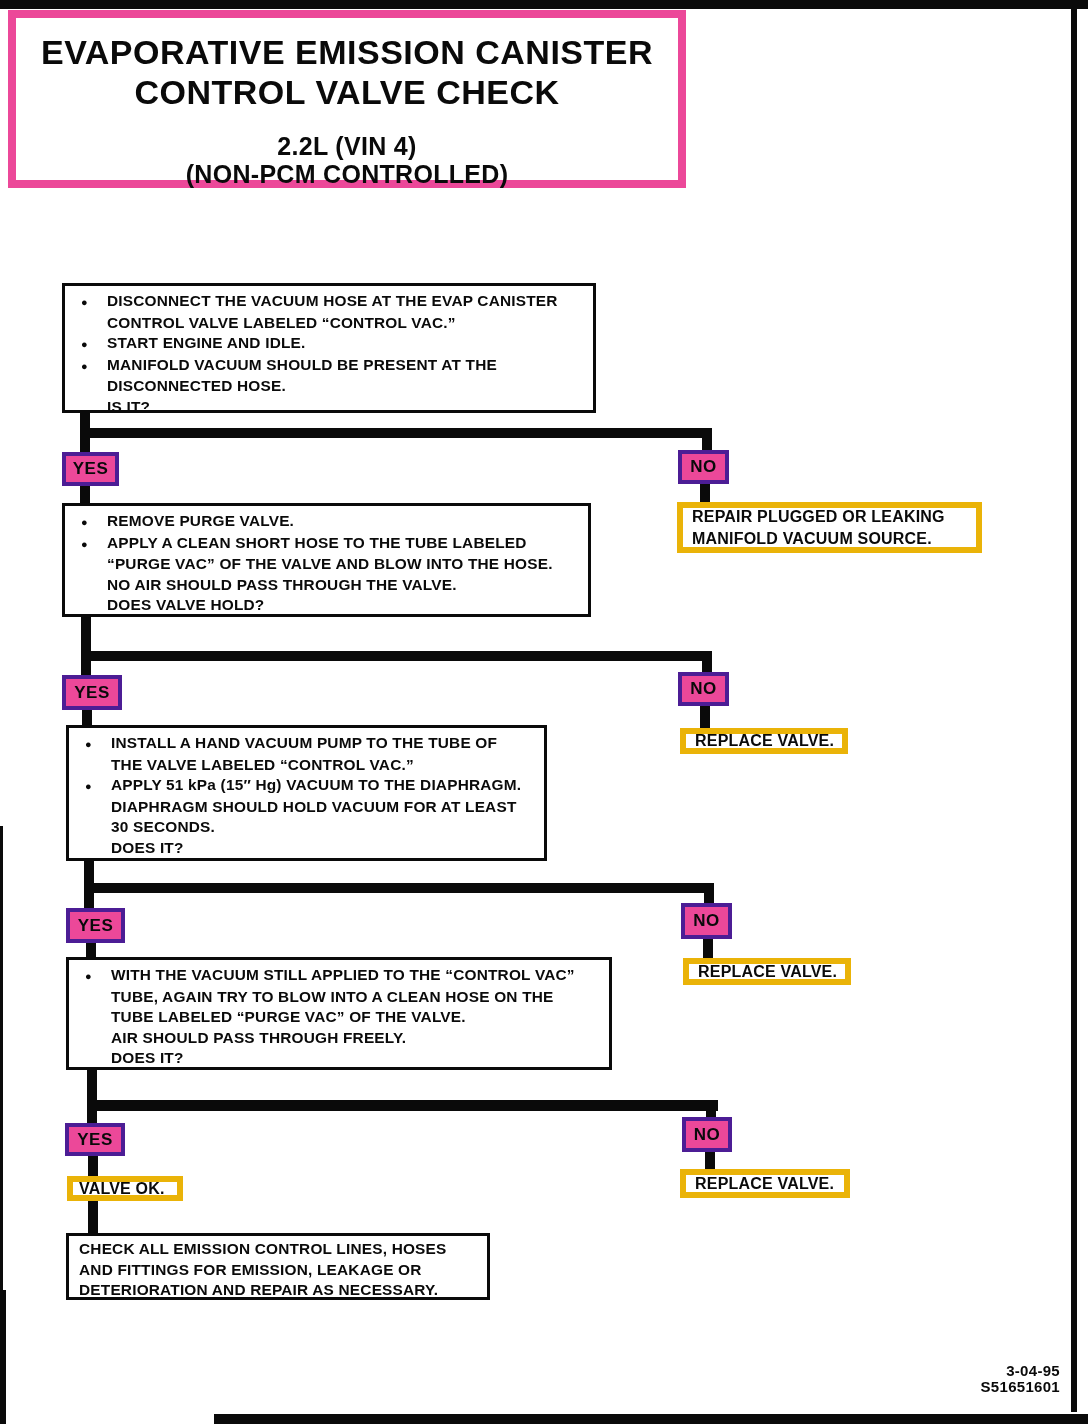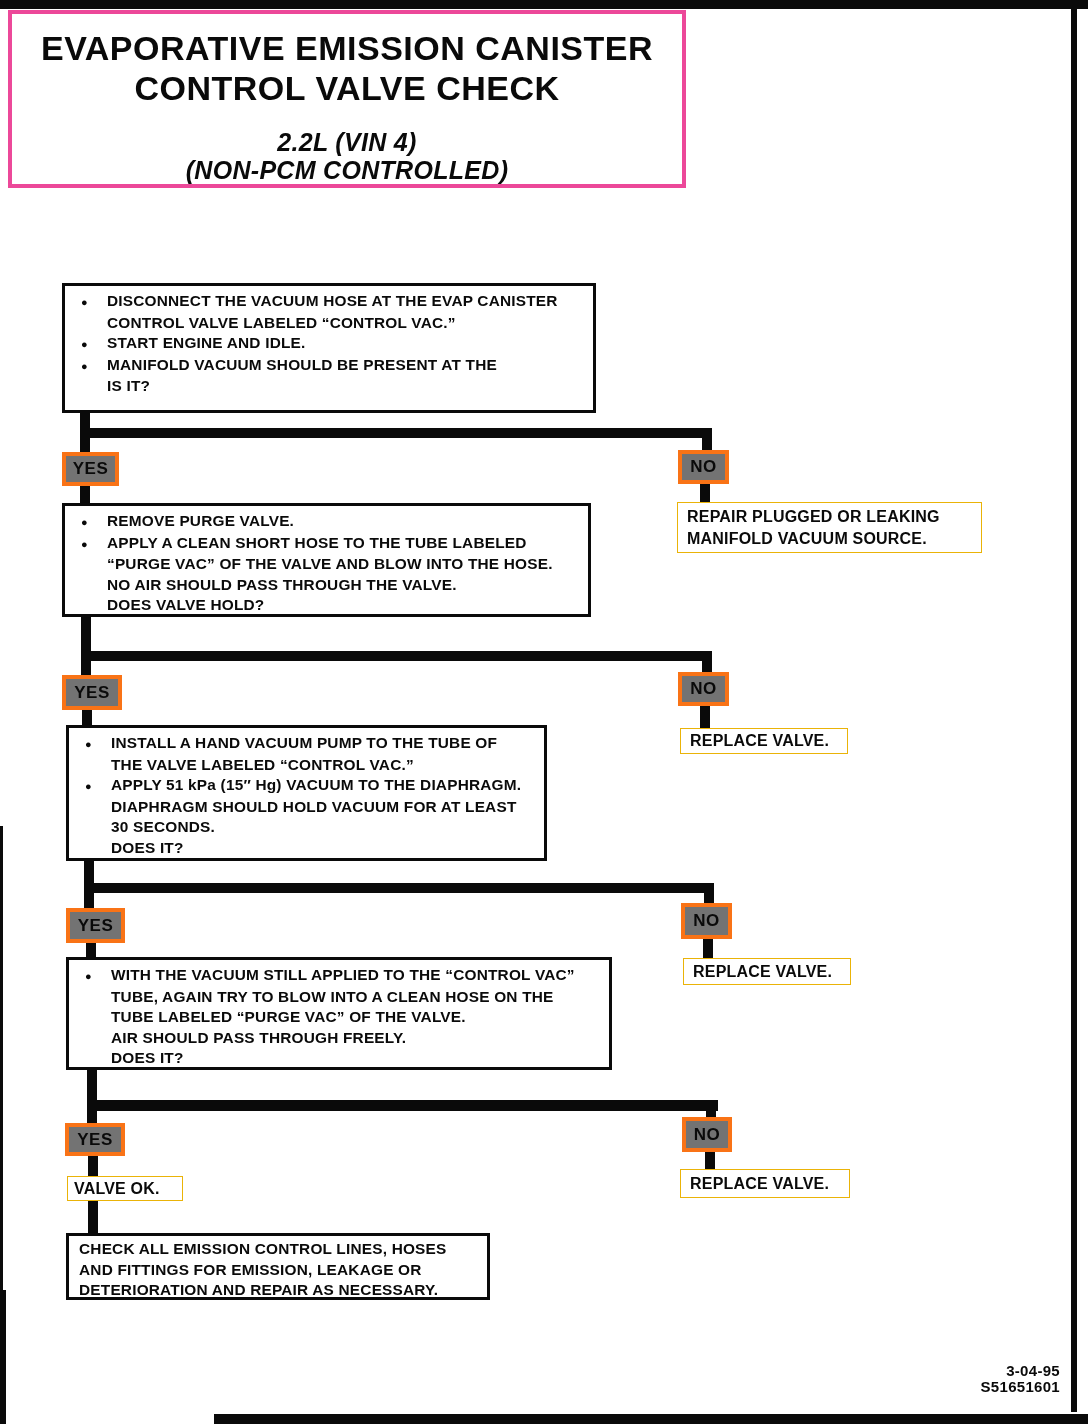--- a/index.html
+++ b/index.html
@@ -11,35 +11,35 @@
   .abs { position:absolute; box-sizing:border-box; }
   .ink { background:#0a0a0a; }
   
   .fbox { border:3px solid #0a0a0a; background:#fff; overflow:hidden; }
   .step { padding:5px 4px 0 16px; font-size:15.4px; line-height:20.6px; letter-spacing:0.2px; }
   .bline { display:flex; }
   .bullet { flex:0 0 26px; width:26px; font-size:11px; padding-top:1px; }
   .btext { flex:1 1 auto; white-space:nowrap; }
   
   .sbox {
-    border:4px solid #f97316; background:#737373;
+    border:4px solid #4c1d95; background:#ec4899;
     display:flex; align-items:center; justify-content:center;
     font-size:17px; letter-spacing:0.5px;
   }
   
   .rbox {
-    border:1px solid #eab308; background:#fff;
+    border:6px solid #eab308; background:#fff;
     display:flex; flex-direction:column; justify-content:center;
     font-size:16px; line-height:22px; padding-left:9px; letter-spacing:0.2px;
     overflow:hidden; white-space:nowrap;
   }
   
-  #title-box { border:4px solid #ec4899; background:#fff; text-align:center; }
+  #title-box { border:8px solid #ec4899; background:#fff; text-align:center; }
   .t-big { font-size:34px; letter-spacing:0.5px; line-height:40px; }
-  .t-sub { font-size:25px; letter-spacing:0.3px; line-height:28px;font-style:italic; }
+  .t-sub { font-size:25px; letter-spacing:0.3px; line-height:28px; }
   
   #footer-block { text-align:right; font-size:15px; line-height:16px; letter-spacing:0.3px; }
 </style>
 </head>
 <body>
 
 <div id="page">
 
   <div class="abs ink" style="left:0;top:6;width:1088px;height:9px"></div>
   <div class="abs ink" style="left:1071px;top:6;width:6px;height:1412px"></div>
@@ -66,20 +66,24 @@
     <div class="bline">
         <span class="bullet">●</span>
         <span class="btext">START ENGINE AND IDLE.</span>
       </div>
     <div class="bline">
         <span class="bullet">●</span>
         <span class="btext">MANIFOLD VACUUM SHOULD BE PRESENT AT THE</span>
       </div>
     <div class="bline">
         <span class="bullet"></span>
+        <span class="btext">DISCONNECTED HOSE.</span>
+      </div>
+    <div class="bline">
+        <span class="bullet"></span>
         <span class="btext">IS IT?</span>
       </div>
   </div>
 
   <div class="abs ink" style="left:80px;top:411px;width:10px;height:21px"></div>
   <div class="abs ink" style="left:80px;top:428px;width:632px;height:10px"></div>
   <div class="abs ink" style="left:80px;top:438px;width:10px;height:16px"></div>
   <div class="abs ink" style="left:702px;top:438px;width:10px;height:14px"></div>
   <div class="abs sbox" style="left:62px;top:452px;width:57px;height:34px">
       <span>YES</span>

